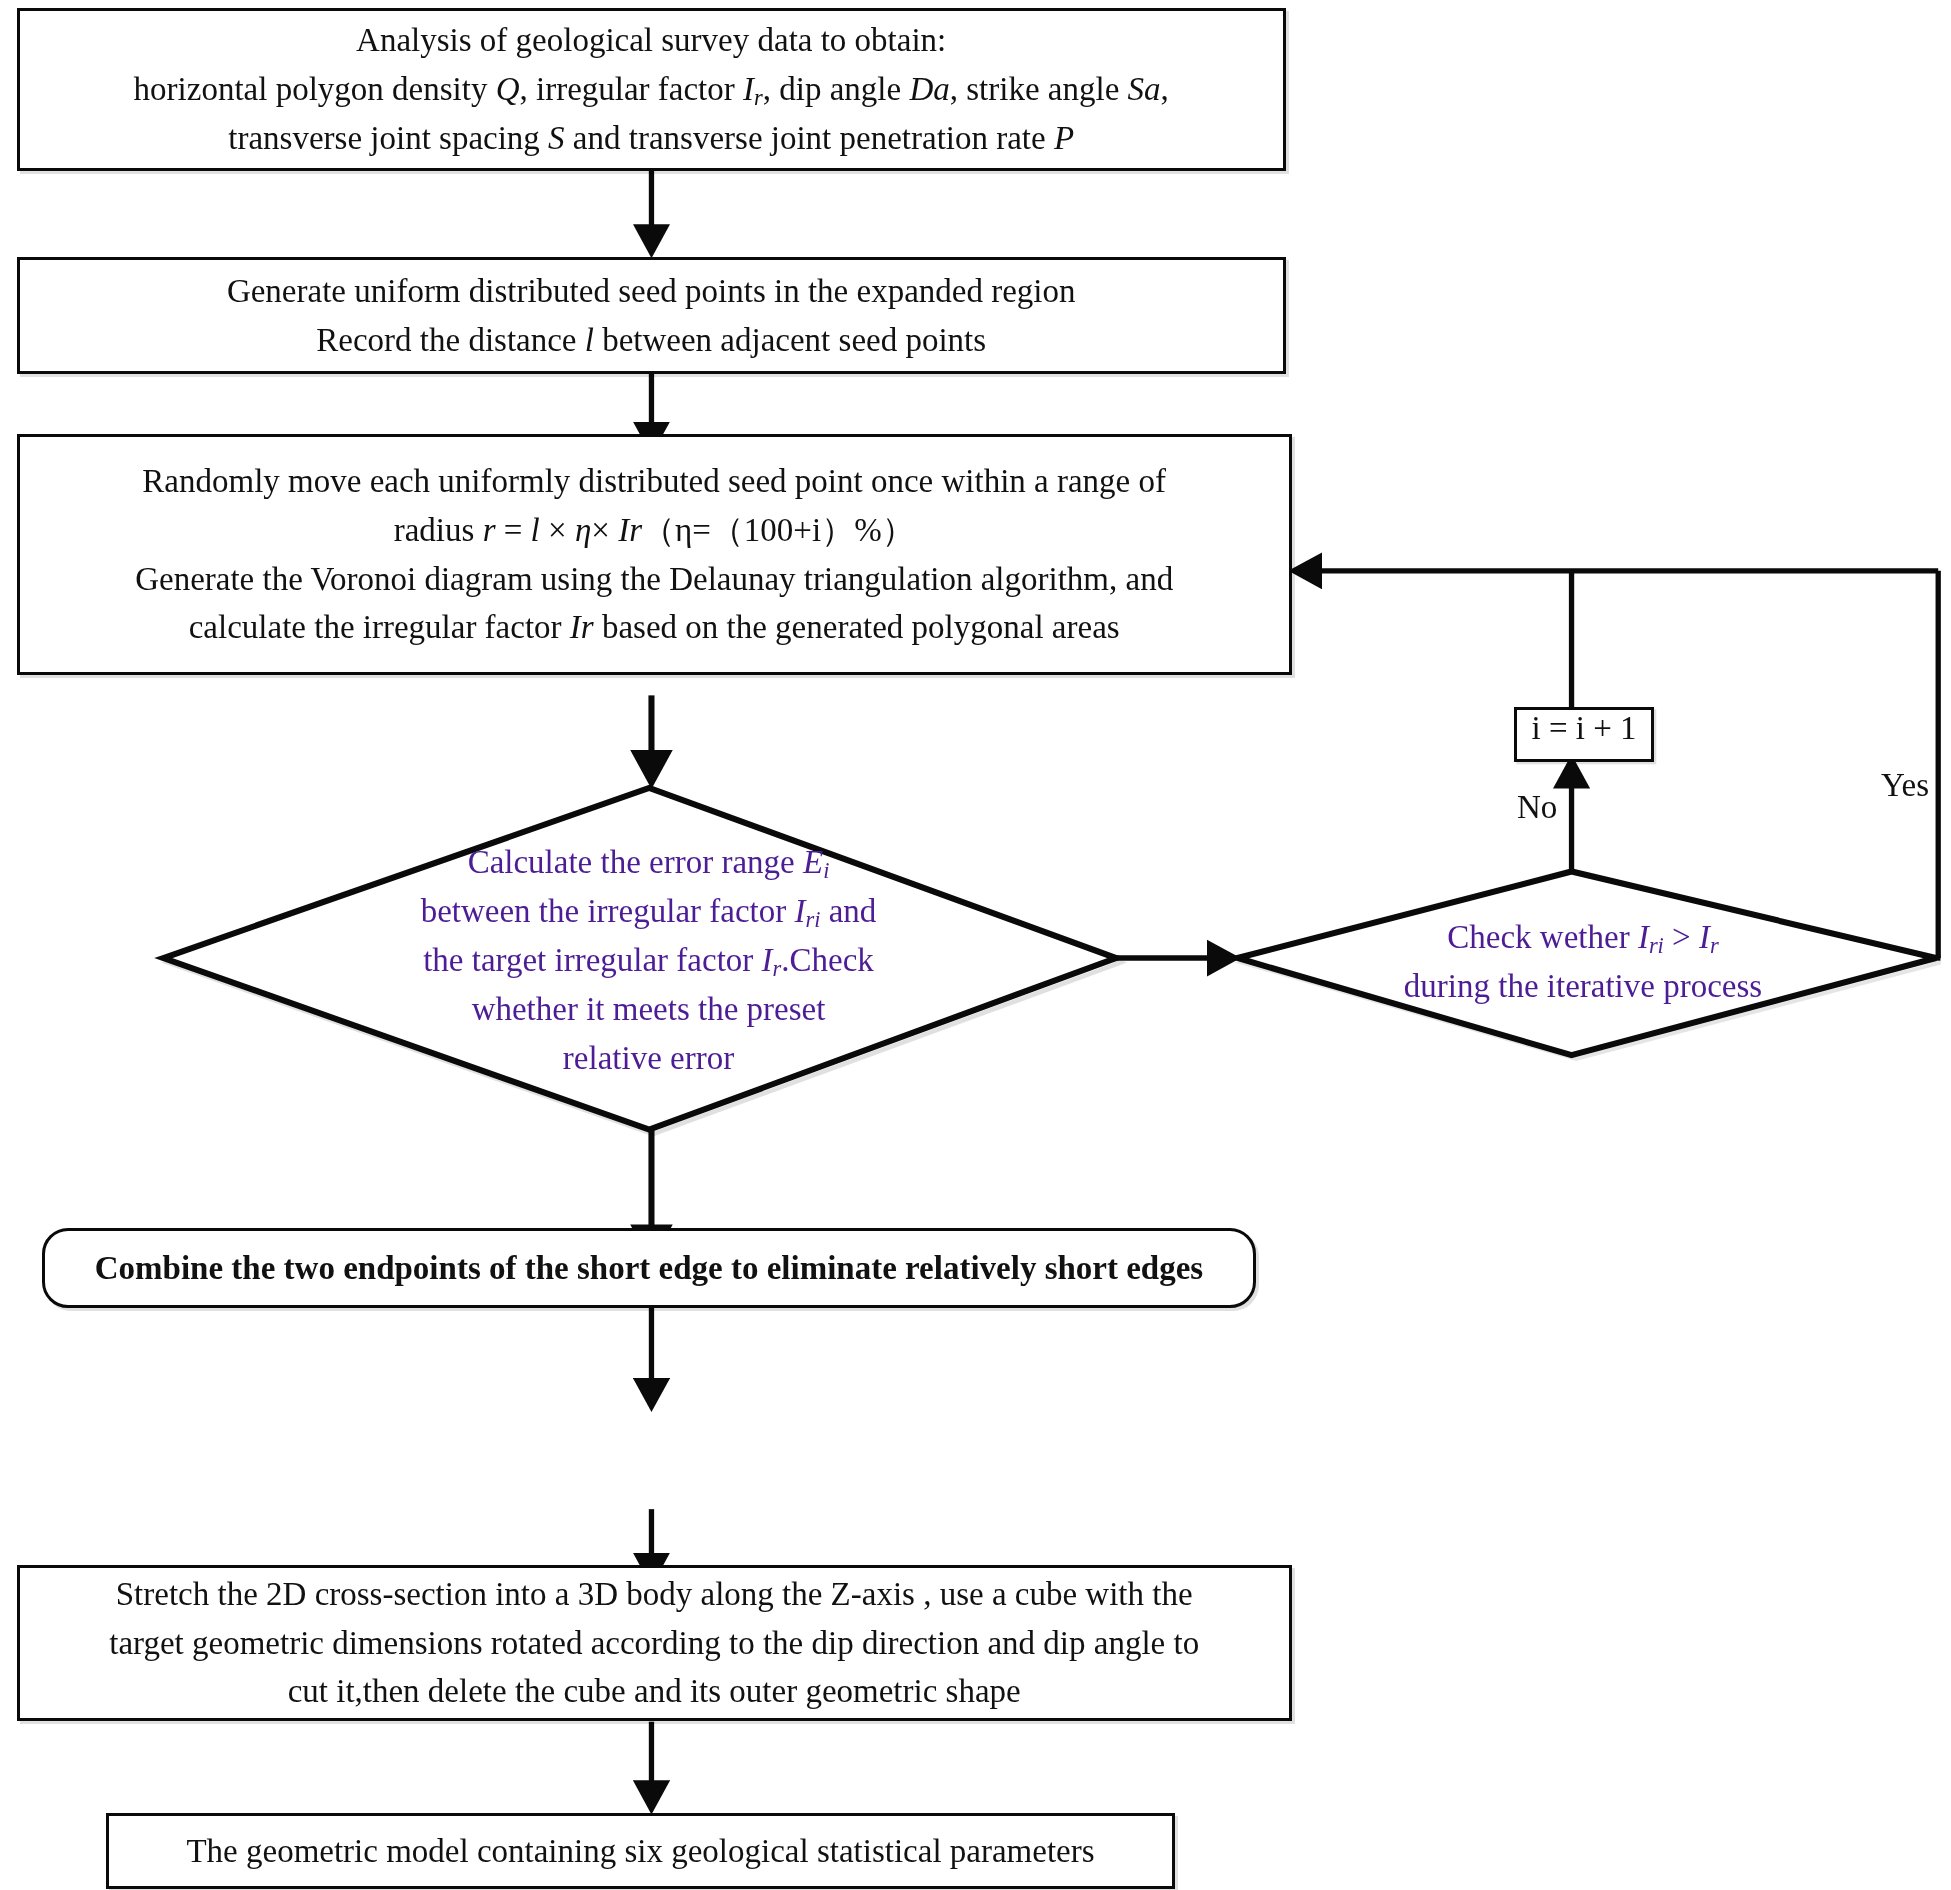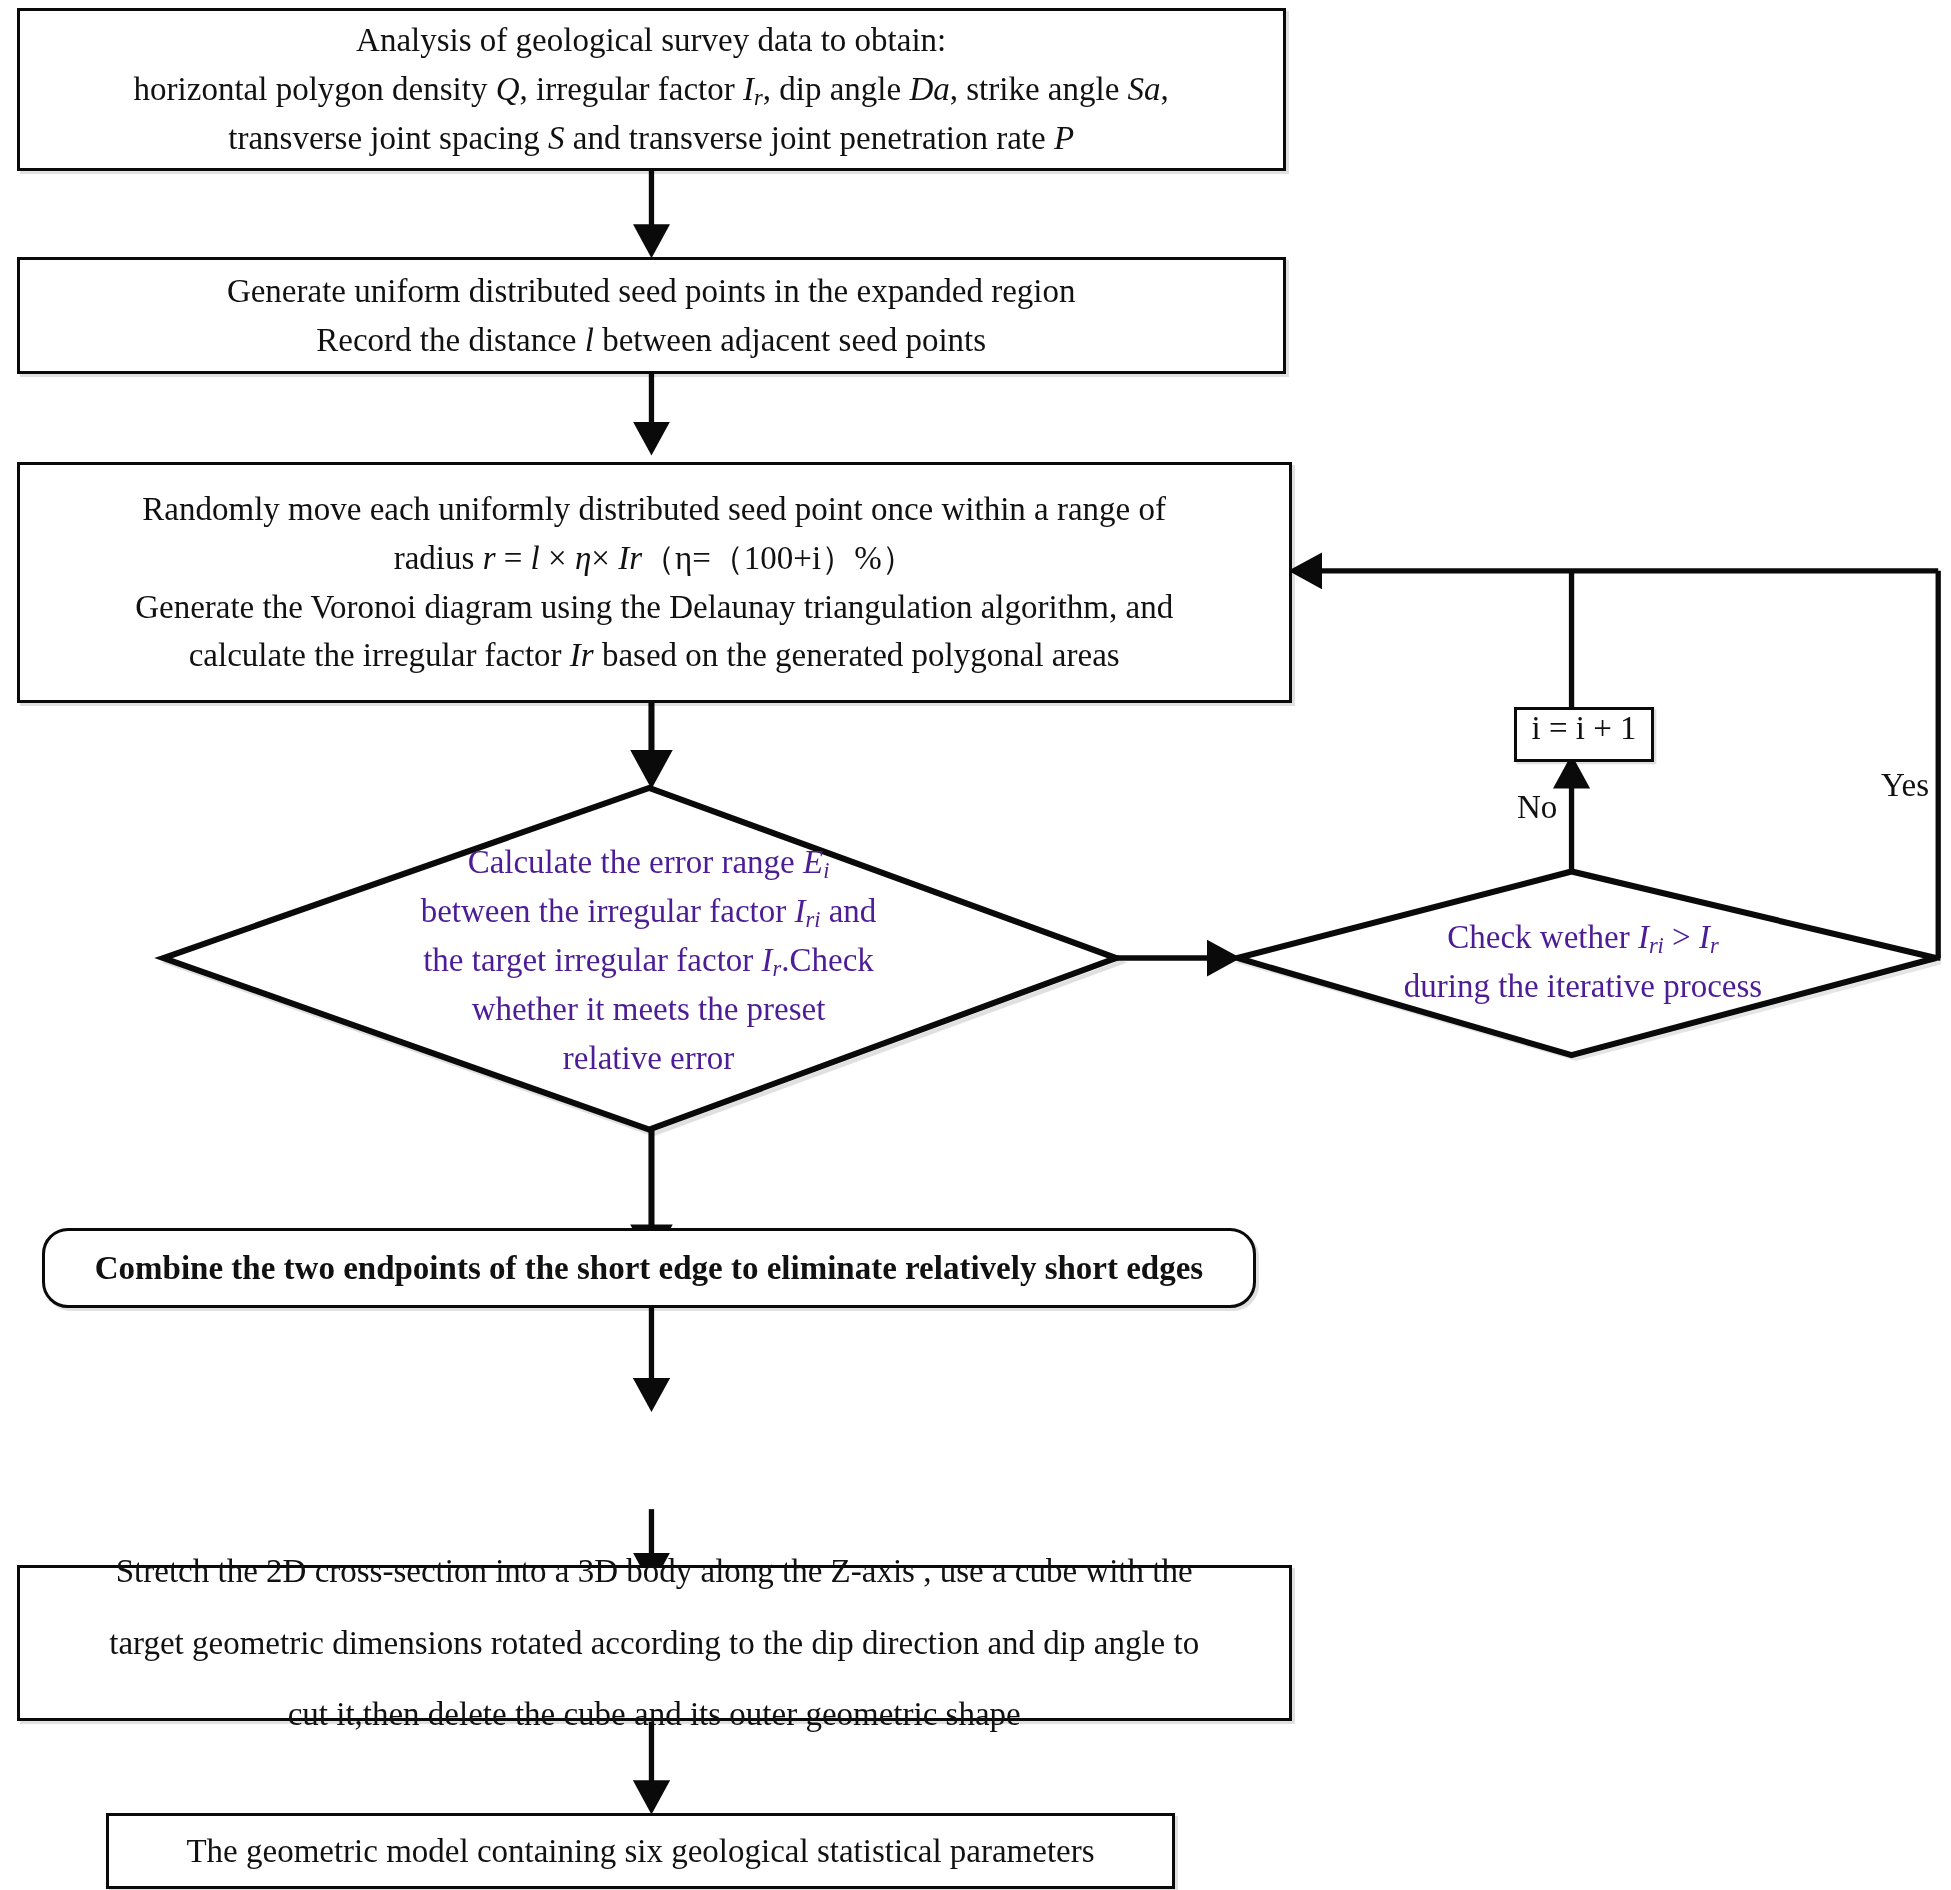--- a/index.html
+++ b/index.html
@@ -132,21 +132,21 @@
     <span class="line">Analysis of geological survey data to obtain:</span>
     <span class="line"><span>horizontal polygon density </span><i class="itext">Q</i><span>, irregular factor </span><i class="itext">I</i><sub class="itext">r</sub><span>, dip angle </span><i class="itext">Da</i><span>, strike angle </span><i class="itext">Sa</i><span>,</span></span>
     <span class="line"><span>transverse joint spacing </span><i class="itext">S</i><span> and transverse joint penetration rate </span><i class="itext">P</i></span>
   </div>
 
   <div class="node rect" style="left:16.7px; top:257px; width:1269px; height:117px;">
     <span class="line">Generate uniform distributed seed points in the expanded region</span>
     <span class="line"><span>Record the distance </span><i class="itext">l</i><span> between adjacent seed points</span></span>
   </div>
 
-  <div class="node rect big" style="left:16.7px; top:462px; width:1275px; height:241px;">
+  <div class="node rect big" style="left:16.7px; top:434px; width:1275px; height:241px;">
     <span class="line">Randomly  move each uniformly distributed seed point once within a range of</span>
     <span class="line"><span>radius  </span><i class="itext">r</i><span> = </span><i class="itext">l</i><span> × </span><i class="itext">η</i><span>× </span><i class="itext">Ir</i><span>（η=（100+i）%）</span></span>
     <span class="line">Generate the Voronoi diagram using the Delaunay triangulation algorithm, and</span>
     <span class="line"><span>calculate the irregular factor </span><i class="itext">Ir</i><span>  based on the generated polygonal areas</span></span>
   </div>
 
   <div class="diamond-label" style="left:345px; top:843px; width:607px; height:235px;">
     <span class="line"><span>Calculate the error range </span><i class="itext">E</i><sub class="itext">i</sub></span>
     <span class="line"><span>between the irregular factor </span><i class="itext">I</i><sub class="itext">ri</sub><span> and</span></span>
     <span class="line"><span>the target irregular factor </span><i class="itext">I</i><sub class="itext">r</sub><span>.Check</span></span>
@@ -164,21 +164,21 @@
   </div>
 
   <div class="edge-label" style="left:1517px; top:789px;">No</div>
   <div class="edge-label" style="left:1881px; top:767px;">Yes</div>
 
   <div class="node rect thin bold" style="left:42px; top:1228px; width:1214px; height:80px;border-radius:26px;">
     <span class="line">Combine the two endpoints of the short edge to eliminate relatively short edges</span>
   </div>
 
 
-  <div class="node rect" style="left:16.7px; top:1565px; width:1275px; height:156px;gap:23px;">
+  <div class="node rect" style="left:16.7px; top:1565px; width:1275px; height:156px;">
     <span class="line">Stretch the 2D cross-section into a 3D body along the Z-axis , use a cube with the</span>
     <span class="line">target geometric dimensions rotated according to the dip direction and dip angle to</span>
     <span class="line">cut it,then delete the cube and its outer geometric shape</span>
   </div>
 
   <div class="node rect" style="left:106px; top:1813px; width:1069px; height:76px;">
     <span class="line">The geometric model containing six geological statistical parameters</span>
   </div>
 
 </div>

